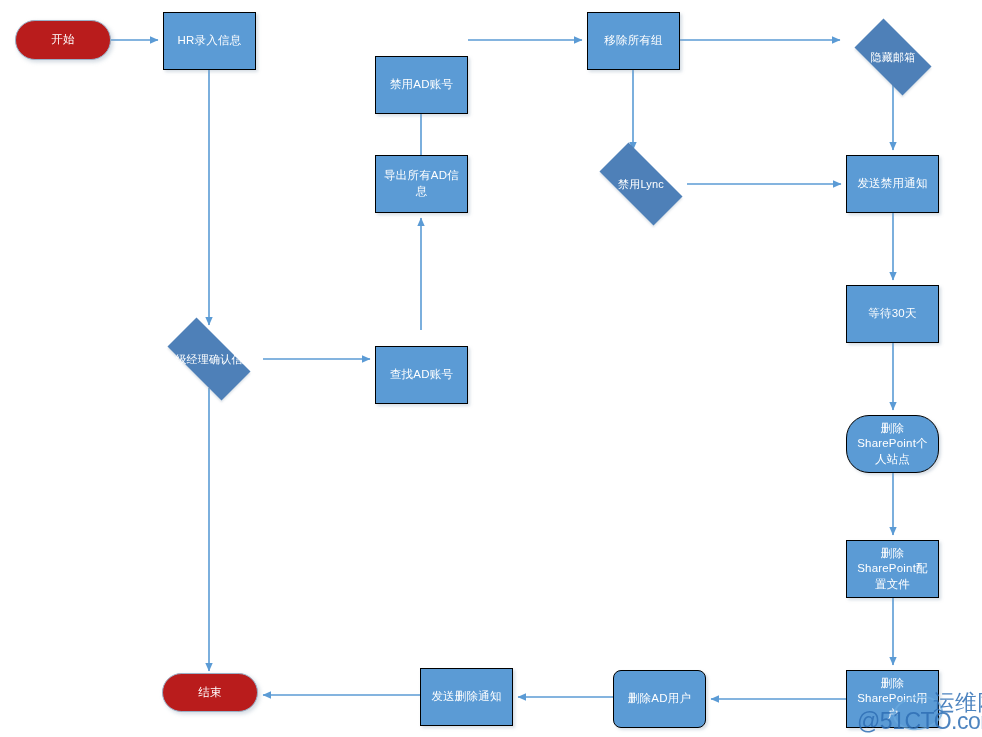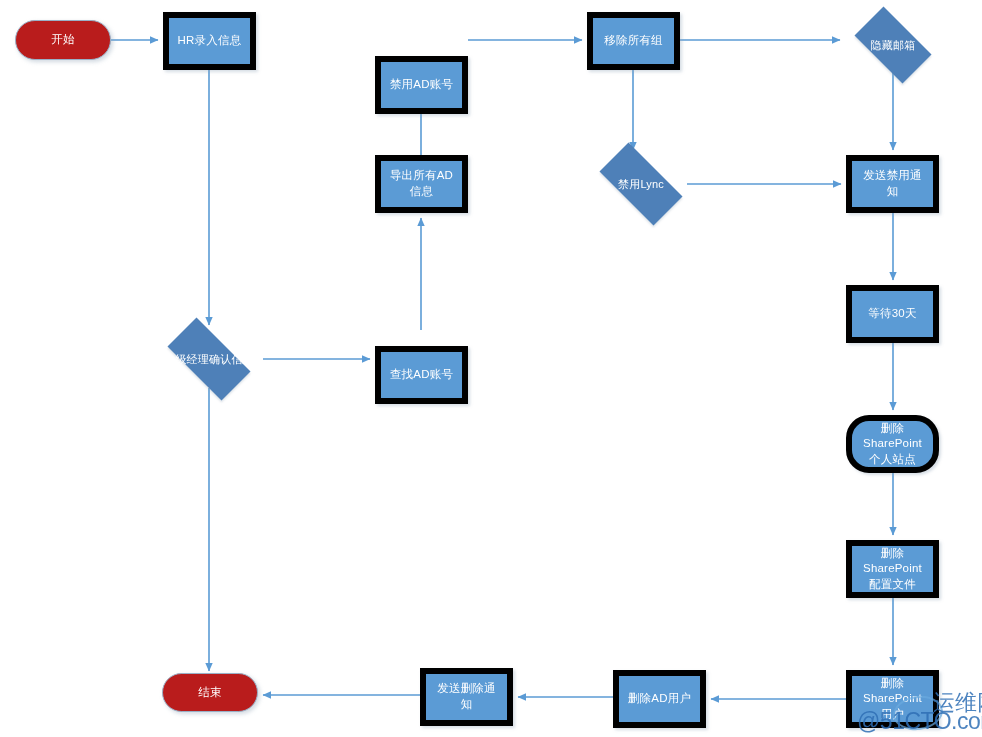--- a/index.html
+++ b/index.html
@@ -42,21 +42,21 @@
   .node .lbl {
     position: relative;
     z-index: 4;
     padding: 0 6px;
     display: block;
     width: 100%;
   }
   
   .node.process {
     background: #5b9bd5;
-    border: 6px solid #000000;
+    border: 1px solid #000000;
     box-shadow: 2px 2px 3px rgba(140,160,180,0.35);
     align-items: center;
   }
   
   .node.terminator {
     background: #b91c1c;
     border: 1px solid #9ab0c6;
     border-radius: 999px;
     box-shadow: 2px 2px 4px rgba(140,160,180,0.4);
   }
@@ -174,40 +174,40 @@
       <div class="node process" style="left: 375px; top: 12px; width: 93px; height: 58px; margin-top: 44px;">
         <span class="lbl">禁用AD账号</span>
       </div>
       <div class="node process" style="left: 587px; top: 12px; width: 93px; height: 58px;">
         <span class="lbl">移除所有组</span>
       </div>
       <div class="node decision" style="left: 587px; top: 155px; width: 108px; height: 58px;">
         <div class="shape"></div>
         <span class="lbl">禁用Lync</span>
       </div>
-      <div class="node decision" style="left: 845px; top: 16px; width: 96px; height: 58px;">
+      <div class="node decision" style="left: 845px; top: 28px; width: 96px; height: 58px;">
         <div class="shape"></div>
         <span class="lbl">隐藏邮箱</span>
       </div>
       <div class="node process" style="left: 846px; top: 155px; width: 93px; height: 58px;">
         <span class="lbl">发送禁用通知</span>
       </div>
       <div class="node process" style="left: 846px; top: 285px; width: 93px; height: 58px;">
         <span class="lbl">等待30天</span>
       </div>
       <div class="node process" style="left: 846px; top: 415px; width: 93px; height: 58px; border-radius: 23px;">
         <span class="lbl">删除SharePoint个人站点</span>
       </div>
       <div class="node process" style="left: 846px; top: 540px; width: 93px; height: 58px;">
         <span class="lbl">删除SharePoint配置文件</span>
       </div>
       <div class="node process" style="left: 846px; top: 670px; width: 93px; height: 58px;">
         <span class="lbl">删除SharePoint用户</span>
       </div>
-      <div class="node process" style="left: 613px; top: 670px; width: 93px; height: 58px;">
+      <div class="node process" style="left: 613px; top: 670px; width: 93px; height: 58px; border-radius: 8px;">
         <span class="lbl">删除AD用户</span>
       </div>
       <div class="node process" style="left: 420px; top: 668px; width: 93px; height: 58px;">
         <span class="lbl">发送删除通知</span>
       </div>
       <div class="node terminator" style="left: 162px; top: 673px; width: 96px; height: 39px;">
         <span class="lbl">结束</span>
       </div>
     </div>
 

